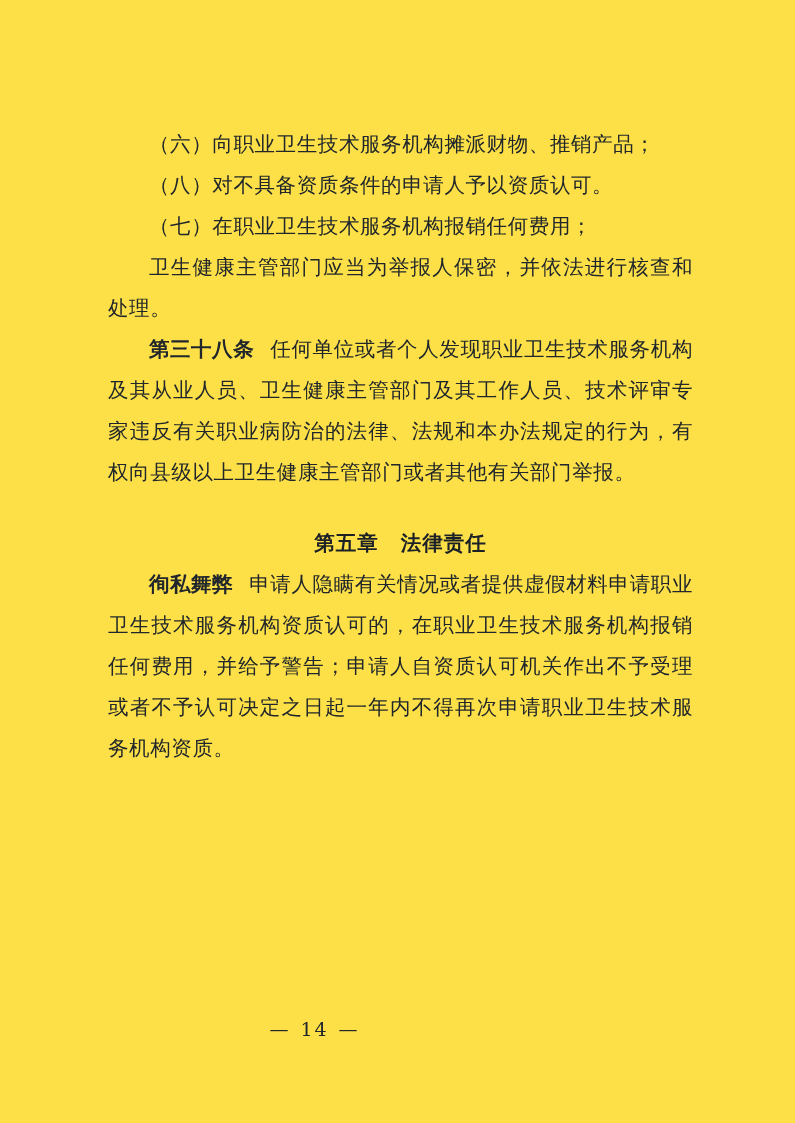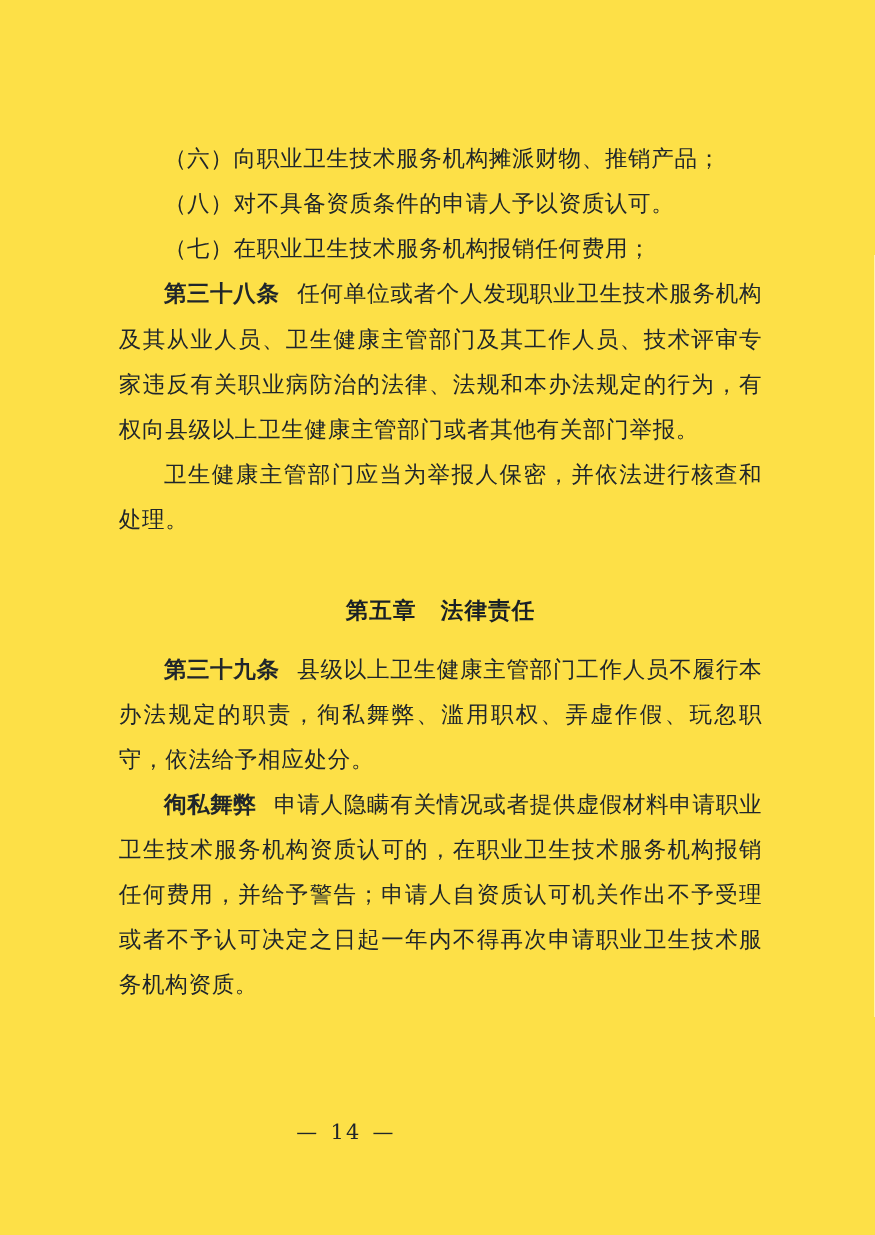--- a/index.html
+++ b/index.html
@@ -35,21 +35,21 @@
   }
   .indent {
     text-indent: 41px;
   }
   .chapter-heading {
     text-align: center;
     font-size: 20.5px;
     line-height: 41px;
     font-weight: bold;
     letter-spacing: 1px;
-    margin: 12px;
+    margin: 0;
     color: #1a2026;
   }
   .chapter-heading .gap {
     display: inline-block;
     width: 22px;
   }
   .art-label {
     font-weight: bold;
     letter-spacing: 0.5px;
   }
@@ -79,29 +79,28 @@
 <div class="page">
 
   <div class="content">
 
     <p class="para indent">（六）向职业卫生技术服务机构摊派财物、推销产品；</p>
 
     <p class="para indent">（八）对不具备资质条件的申请人予以资质认可。</p>
 
     <p class="para indent">（七）在职业卫生技术服务机构报销任何费用；</p>
 
+    <p class="para indent">卫生健康主管部门应当为举报人保密，并依法进行核查和处理。</p>
+
     <p class="para indent"><span class="art-label">第三十八条</span><span class="art-gap"></span><span>任何单位或者个人发现职业卫生技术服务机构及其从业人员、卫生健康主管部门及其工作人员、技术评审专家违反有关职业病防治的法律、法规和本办法规定的行为，有权向县级以上卫生健康主管部门或者其他有关部门举报。</span></p>
-
-    <p class="para indent">卫生健康主管部门应当为举报人保密，并依法进行核查和处理。</p>
 
     <div class="spacer-md"></div>
 
     <p class="chapter-heading"><span>第五章</span><span class="gap"></span><span>法律责任</span></p>
 
-    <p class="para indent"><span class="art-label">第三十九条</span><span class="art-gap"></span><span>县级以上卫生健康主管部门工作人员不履行本办法规定的职责，徇私舞弊、滥用职权、弄虚作假、玩忽职守，依法给予相应处分。</span></p>
 
 
     <p class="para indent"><span class="art-label">徇私舞弊</span><span class="art-gap"></span><span>申请人隐瞒有关情况或者提供虚假材料申请职业卫生技术服务机构资质认可的，在职业卫生技术服务机构报销任何费用，并给予警告；申请人自资质认可机关作出不予受理或者不予认可决定之日起一年内不得再次申请职业卫生技术服务机构资质。</span></p>
 
   </div>
 
   <div class="footer"><span class="dash">—</span><span>14</span><span class="dash">—</span></div>
 
 </div>
 

